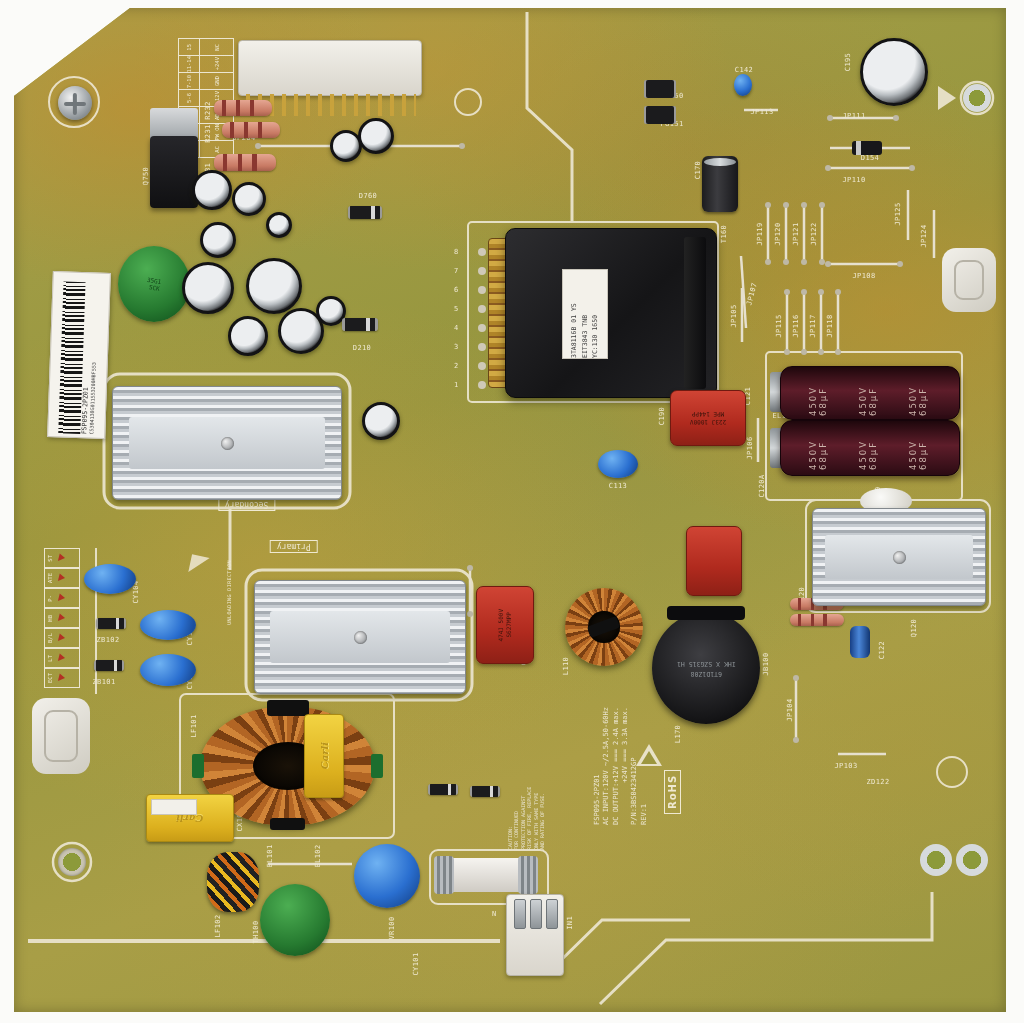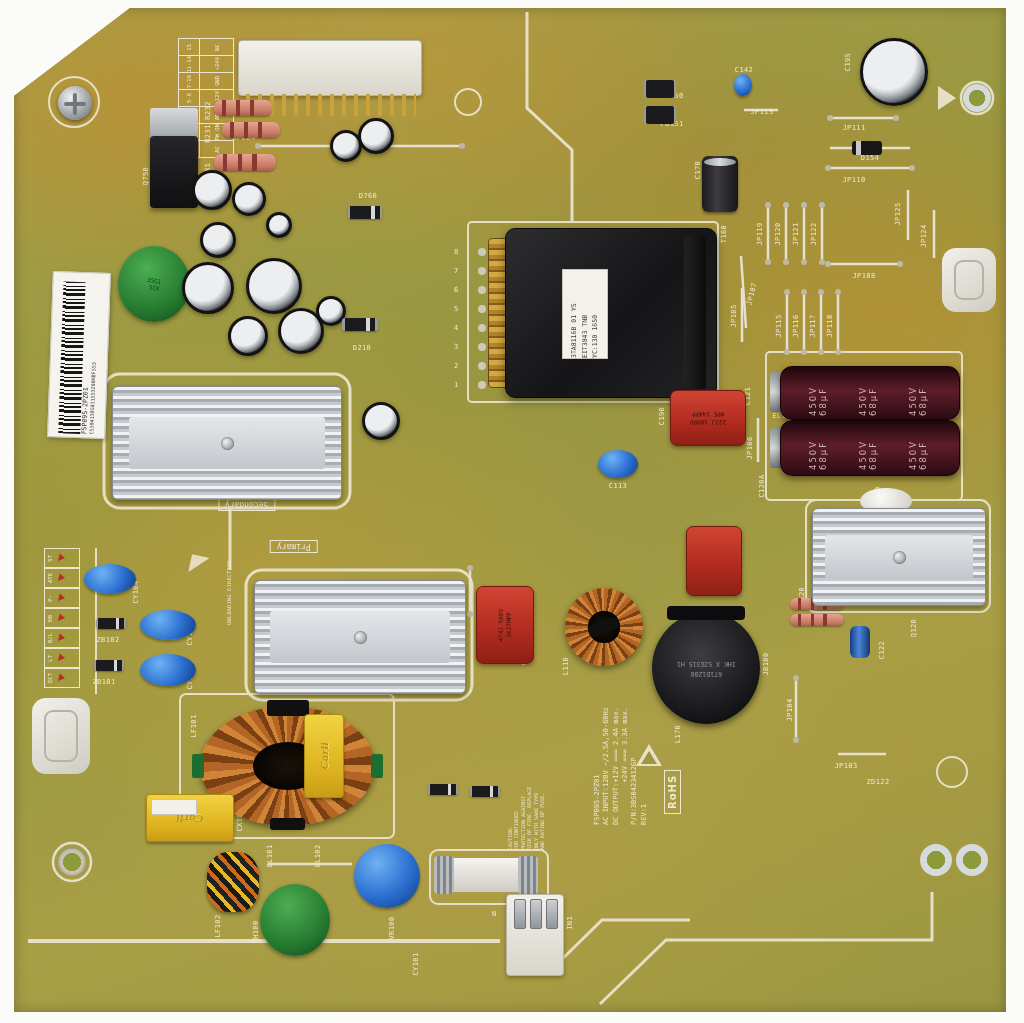--- a/index.html
+++ b/index.html
@@ -250,21 +250,21 @@
         <span class="lbl" style="left: 194px; top: 164px; transform: translate(-50%, -50%) rotate(-90deg);">R281</span>
         <span class="lbl" style="left: 230px; top: 130px; transform: translate(-50%, -50%) rotate(0deg);">JP204</span>
         <span class="lbl" style="left: 132px; top: 168px; transform: translate(-50%, -50%) rotate(-90deg);">Q750</span>
         <span class="lbl" style="left: 94px; top: 276px; transform: translate(-50%, -50%) rotate(-90deg);">TH250</span>
         <span class="lbl" style="left: 354px; top: 188px; transform: translate(-50%, -50%) rotate(0deg);">D760</span>
         <span class="lbl" style="left: 348px; top: 340px; transform: translate(-50%, -50%) rotate(0deg);">D210</span>
         <span class="lbl" style="left: 658px; top: 88px; transform: translate(-50%, -50%) rotate(0deg);">PG150</span>
         <span class="lbl" style="left: 658px; top: 116px; transform: translate(-50%, -50%) rotate(0deg);">PG151</span>
         <span class="lbl" style="left: 730px; top: 62px; transform: translate(-50%, -50%) rotate(0deg);">C142</span>
         <span class="lbl" style="left: 748px; top: 104px; transform: translate(-50%, -50%) rotate(0deg);">JP113</span>
-        <span class="lbl" style="left: 840px; top: 120px; transform: translate(-50%, -50%) rotate(0deg);">JP111</span>
+        <span class="lbl" style="left: 840px; top: 108px; transform: translate(-50%, -50%) rotate(0deg);">JP111</span>
         <span class="lbl" style="left: 840px; top: 172px; transform: translate(-50%, -50%) rotate(0deg);">JP110</span>
         <span class="lbl" style="left: 856px; top: 150px; transform: translate(-50%, -50%) rotate(0deg);">D154</span>
         <span class="lbl" style="left: 834px; top: 54px; transform: translate(-50%, -50%) rotate(-90deg);">C195</span>
         <span class="lbl" style="left: 884px; top: 206px; transform: translate(-50%, -50%) rotate(-90deg);">JP125</span>
         <span class="lbl" style="left: 910px; top: 228px; transform: translate(-50%, -50%) rotate(-90deg);">JP124</span>
         <span class="lbl" style="left: 746px; top: 226px; transform: translate(-50%, -50%) rotate(-90deg);">JP119</span>
         <span class="lbl" style="left: 764px; top: 226px; transform: translate(-50%, -50%) rotate(-90deg);">JP120</span>
         <span class="lbl" style="left: 782px; top: 226px; transform: translate(-50%, -50%) rotate(-90deg);">JP121</span>
         <span class="lbl" style="left: 800px; top: 226px; transform: translate(-50%, -50%) rotate(-90deg);">JP122</span>
         <span class="lbl" style="left: 850px; top: 268px; transform: translate(-50%, -50%) rotate(0deg);">JP108</span>

